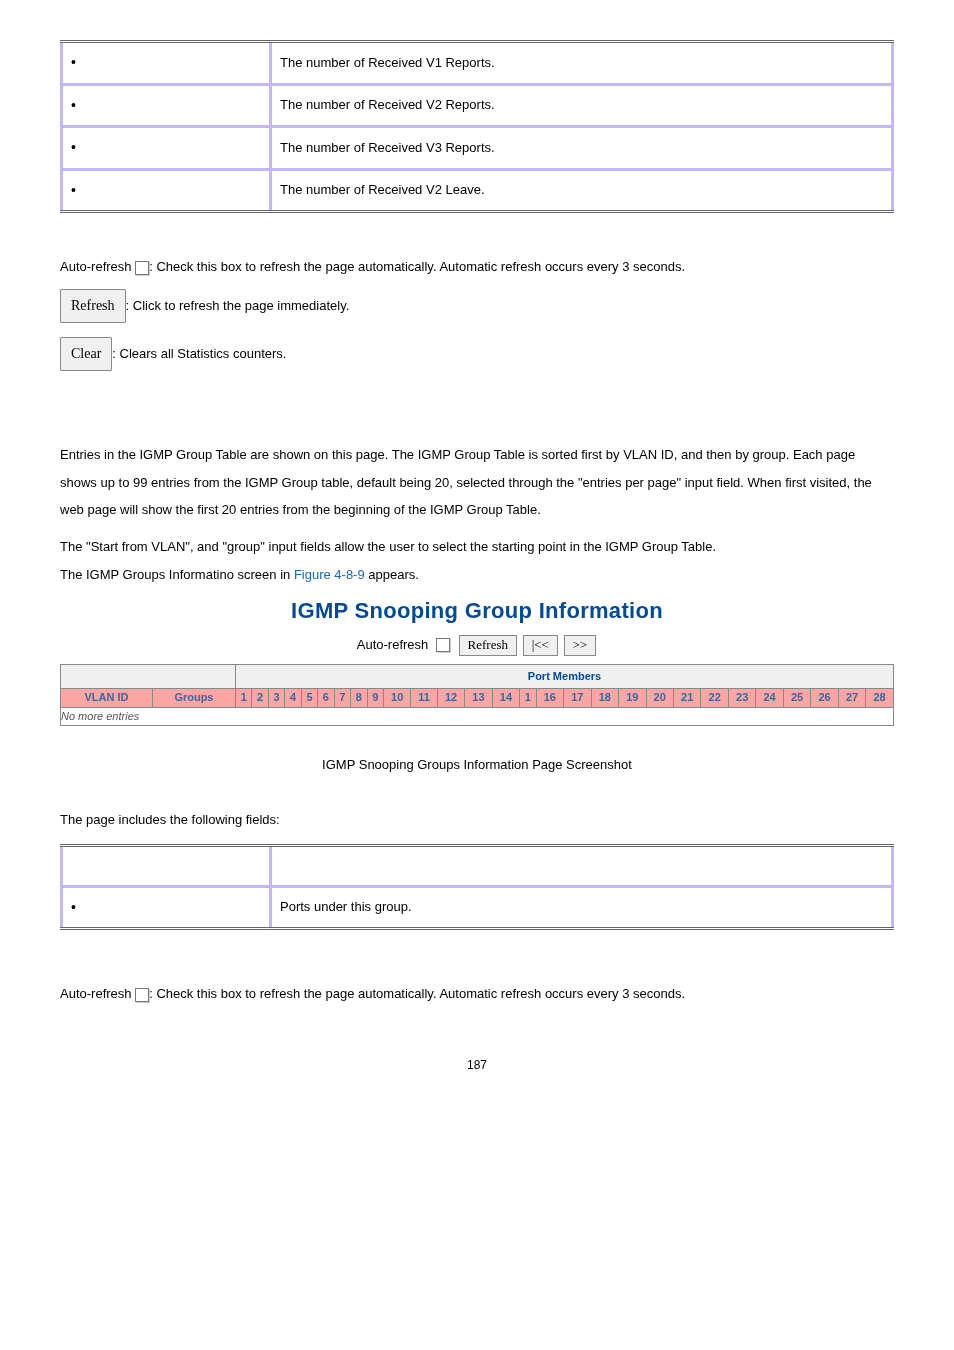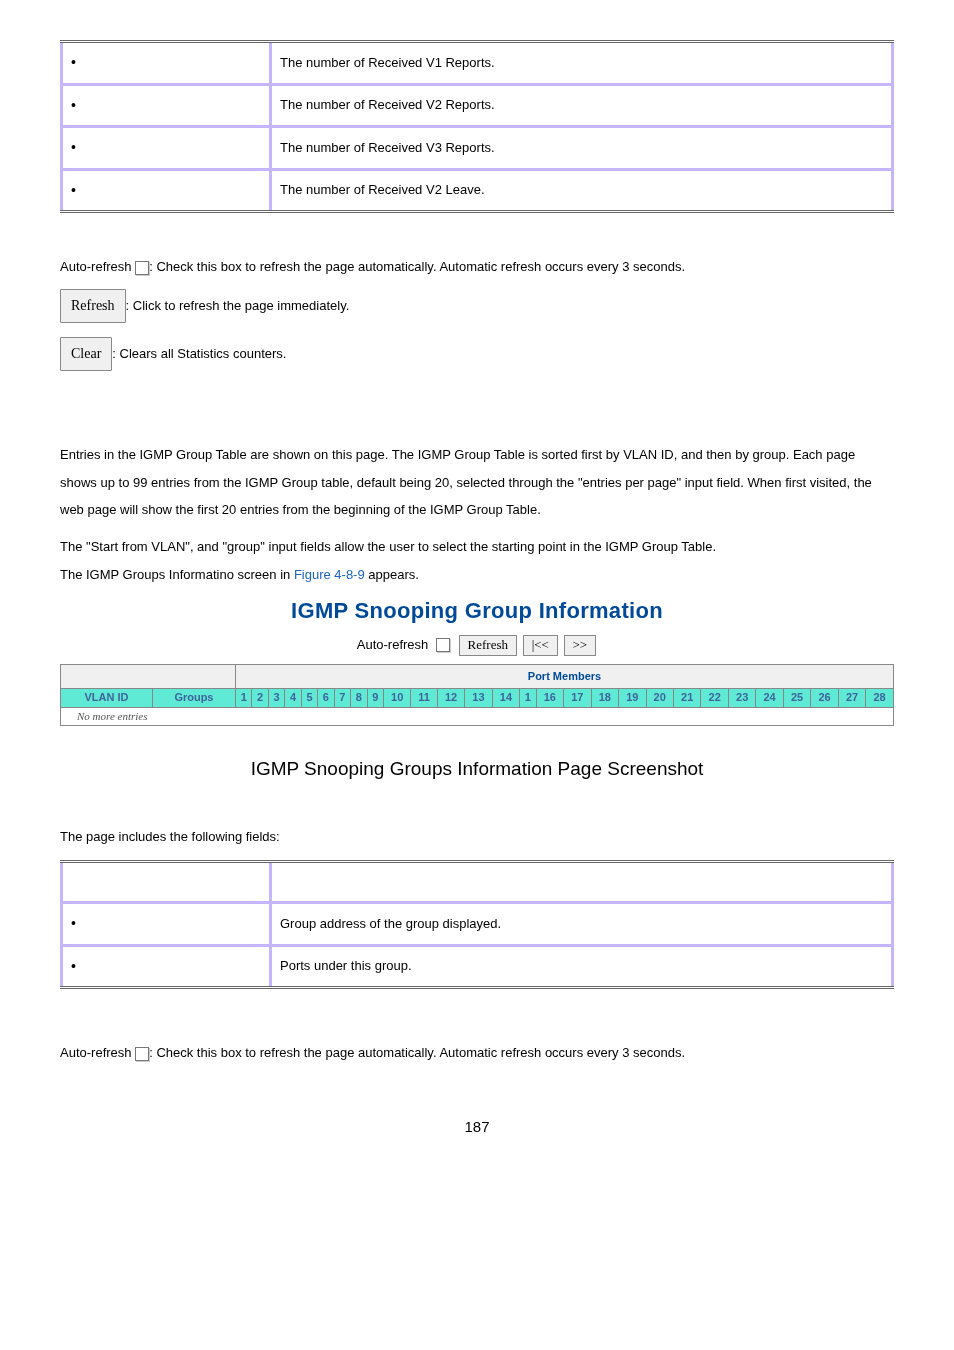--- a/index.html
+++ b/index.html
@@ -113,41 +113,40 @@
     white-space: nowrap;
   }
   .pm-table thead th {
     background: #f0f0f0;
     color: #40649d;
     font-weight: bold;
     padding: 1px 1px;
     font-size: 11px;
   }
   .pm-table .hdr-row2 th {
-    background: #5eead4;
+    background: #fca5a5;
     color: #40649d;
     font-weight: bold;
     padding: 1px 1px;
   }
   .pm-table .no-entries td {
     text-align: left;
     font-style: italic;
     color: #555;
-    padding: 1px 16px;
-    font-family: Liberation Serif, serif;
+    padding: 1px 0;
   }
   .caption-center {
     text-align: center;
-    margin: 18px 0 40px 0;
-    font-size: 19px;
+    margin: 18px 0 32px 0;
+    font-size: 13px;
   }
   .page-num {
     text-align: center;
     margin-top: 50px;
-    font-size: 15px;
+    font-size: 12px;
   }
 </style>
 </head>
 <body>
 
 <table class="obj-desc-table">
   <tbody>
     <tr>
         <td class="bullet-cell"></td>
         <td>The number of Received V1 Reports.</td>
@@ -255,24 +254,20 @@
 <table class="obj-desc-table">
   <thead>
     <tr class="obj-desc-head">
         <td style="width:190px;"></td>
         <td></td>
       </tr>
   </thead>
   <tbody>
     <tr>
         <td class="bullet-cell"></td>
-        <td>Group address of the group displayed.</td>
-      </tr>
-    <tr>
-        <td class="bullet-cell"></td>
         <td>Ports under this group.</td>
       </tr>
   </tbody>
 </table>
 
 <div style="height:20px"></div>
 <p class="body-p2">
   <span>Auto-refresh </span>
   <span class="checkbox-glyph"></span><span>: Check this box to refresh the page automatically. Automatic refresh occurs every 3 seconds.</span>
 </p>

